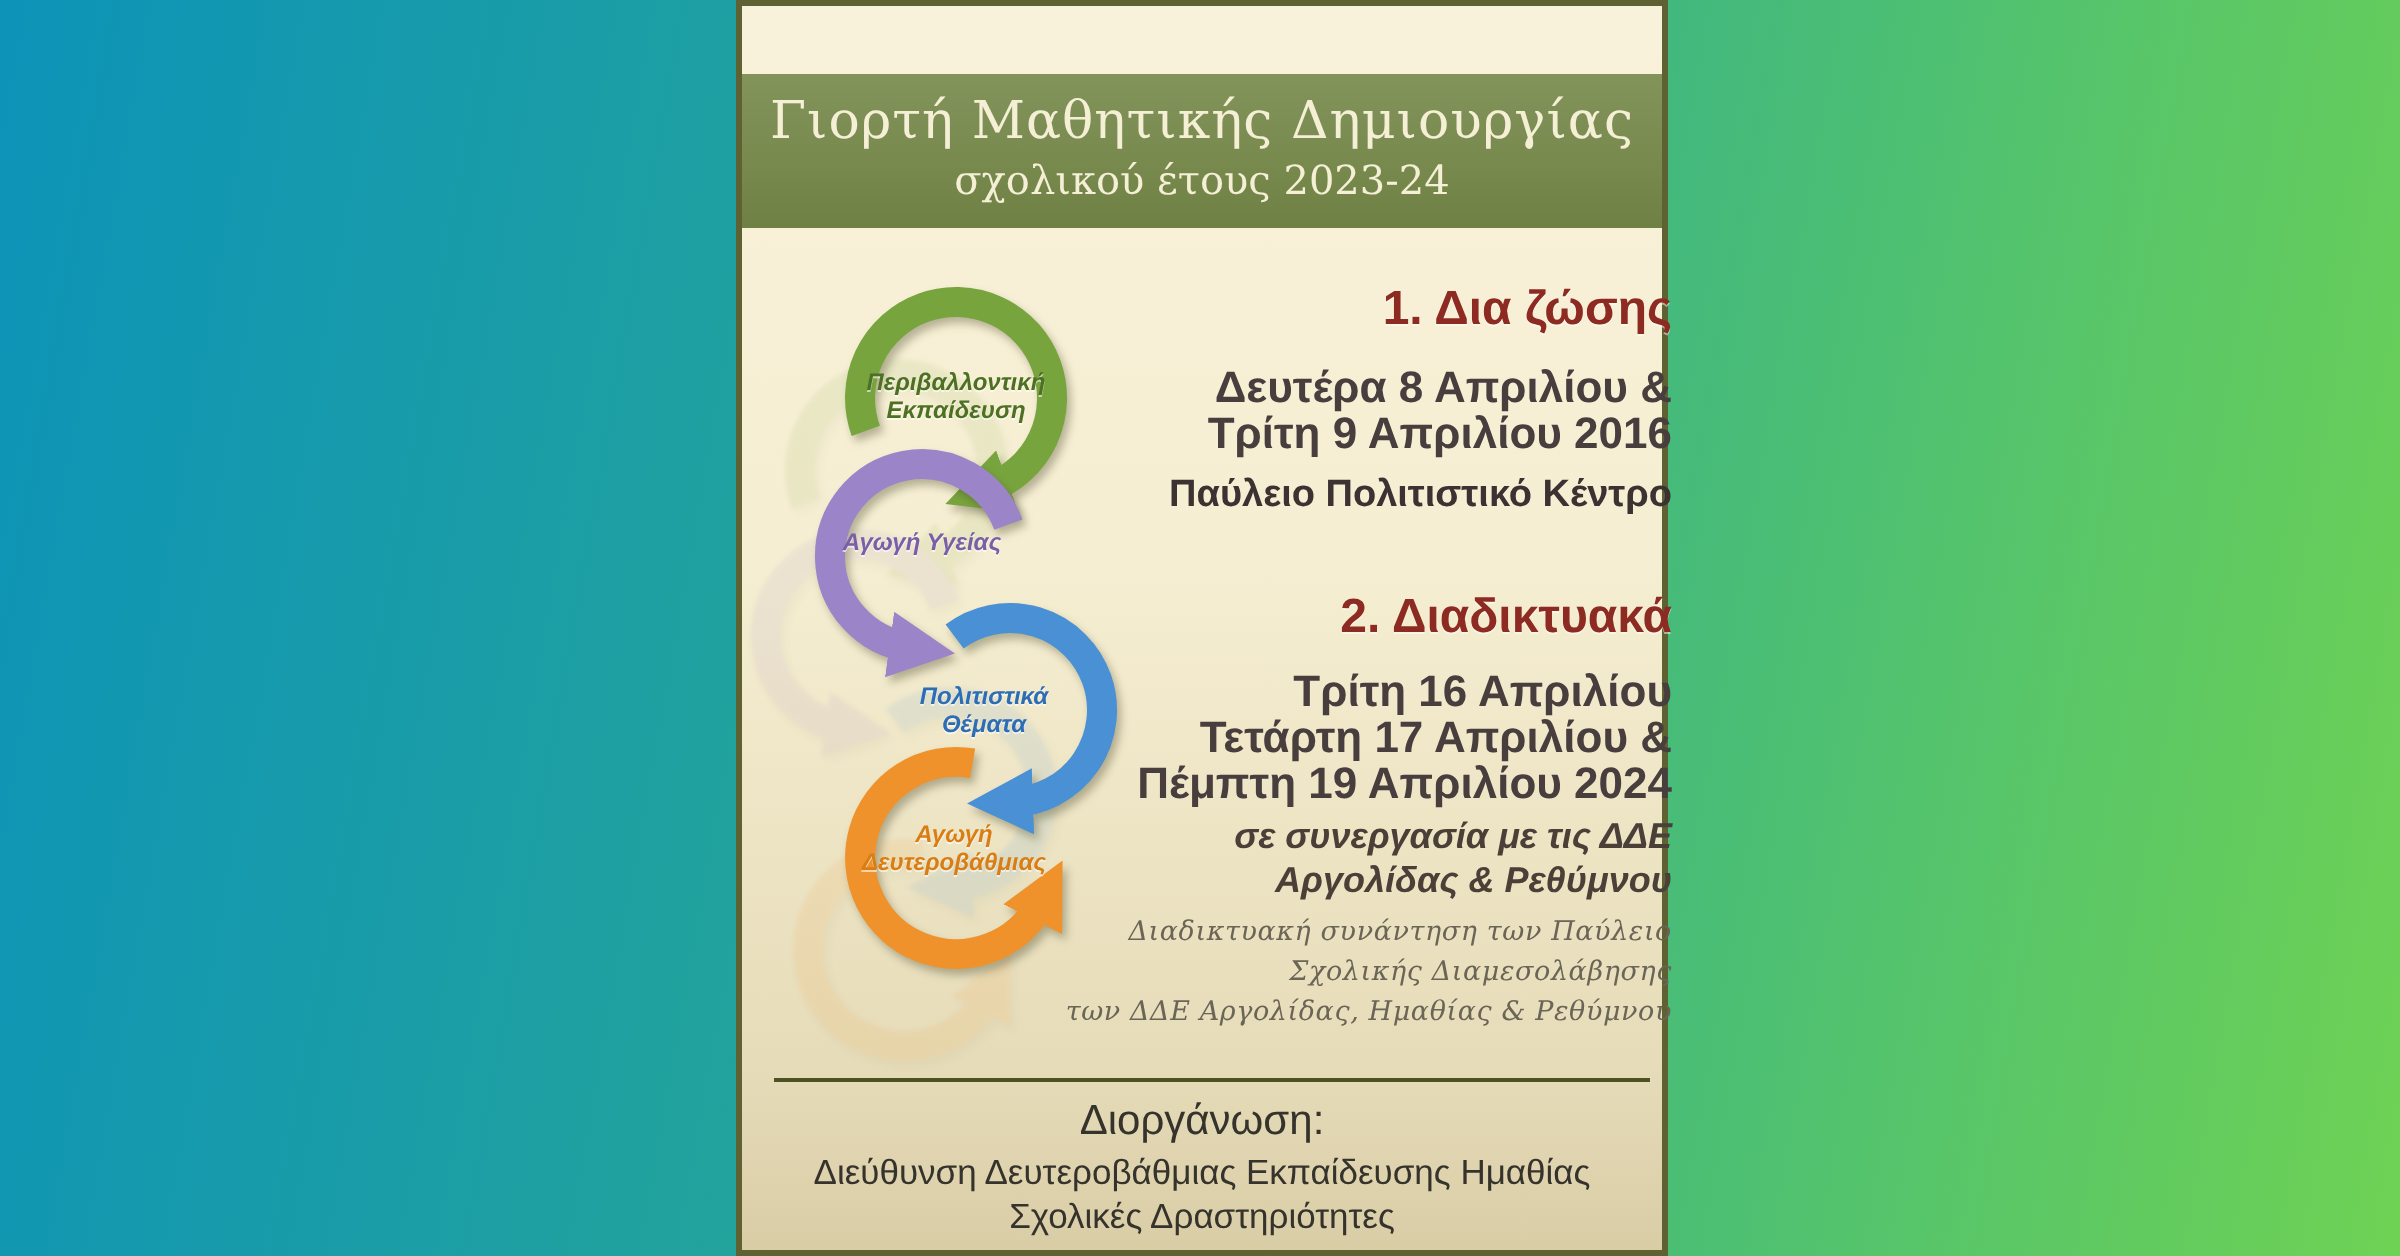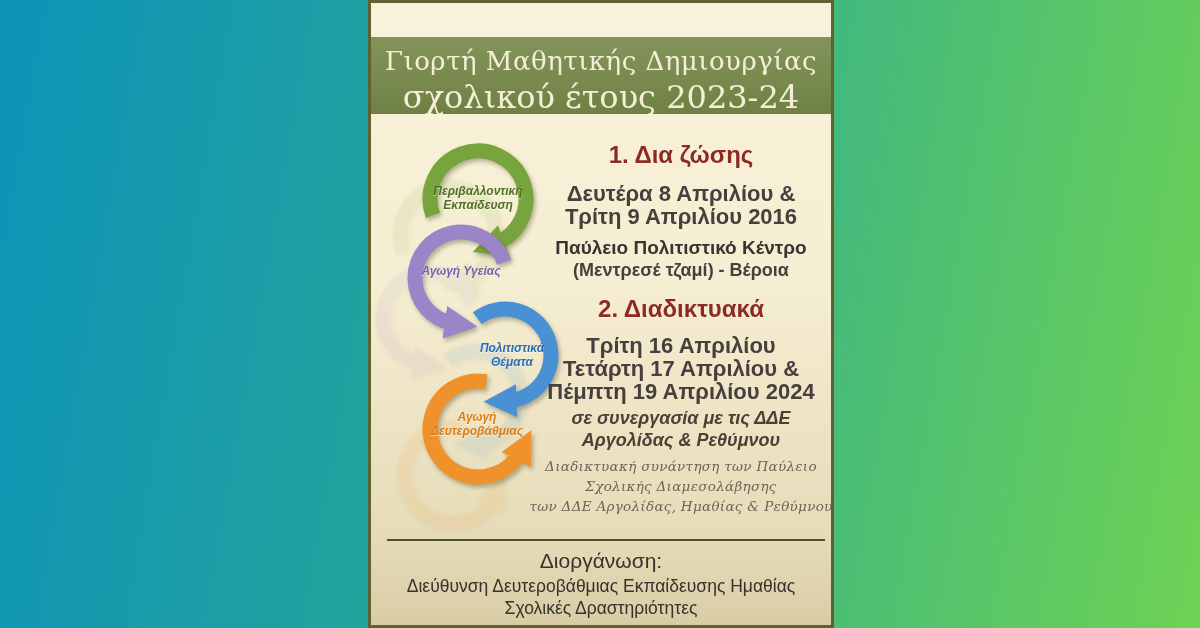--- a/index.html
+++ b/index.html
@@ -14,34 +14,34 @@
     box-sizing:border-box;border:3px solid #5e6132;
     background:linear-gradient(180deg,#f9f2da 0%,#f6eed2 45%,#e6dcb9 85%,#d9cda6 100%);
   }
   .band{
     position:absolute;left:0;right:0;top:34px;height:77px;
     background:linear-gradient(180deg,#83945b 0%,#78894e 60%,#6f8045 100%);
     text-align:center;color:#f4efd5;
     font-family:"DejaVu Serif","Liberation Serif",serif;
   }
   .band .t1{font-size:26px;margin-top:9px;letter-spacing:.5px;}
-  .band .t2{font-size:32px;margin-top:2px;}
+  .band .t2{font-size:20px;margin-top:2px;}
   .diag-svg{position:absolute;left:0;top:0;pointer-events:none;}
   .arc{fill:none;stroke-width:15;filter:drop-shadow(2px 3px 2px rgba(60,60,30,.35));}
   .ghost{opacity:.10;filter:blur(1px);}
   .dlabel{
     position:absolute;transform:translate(-50%,-50%);
     font-size:12px;font-weight:bold;font-style:italic;line-height:14px;
     text-align:center;white-space:nowrap;text-shadow:0 1px 0 rgba(255,255,255,.6);
   }
   .dl0{left:107px;top:195px;color:#4e7022;}
   .dl1{left:90px;top:268px;color:#7a5fa8;}
-  .dl2{left:121px;top:352px;color:#2d6db5;margin-left:20px;}
+  .dl2{left:121px;top:352px;color:#2d6db5;}
   .dl3{left:106px;top:421px;color:#d97e14;}
-  .rcol{position:absolute;left:155px;top:0;width:310px;text-align:center;color:#483e3e;}
+  .rcol{position:absolute;left:155px;top:0;width:310px;text-align:right;color:#483e3e;}
   .sec-h{position:absolute;width:100%;font-size:24px;font-weight:bold;color:#8d2a22;
          text-shadow:0 1px 0 rgba(255,255,255,.5);}
   .dateline{position:absolute;width:100%;font-size:22px;font-weight:600;line-height:23px;}
   .venue-b{position:absolute;width:100%;font-size:19px;font-weight:bold;color:#3c3232;}
   .venue{position:absolute;width:100%;font-size:18px;font-weight:600;}
   .collab{position:absolute;width:100%;font-size:18px;font-style:italic;font-weight:600;color:#4a4038;line-height:22px;}
   .script{position:absolute;width:100%;font-size:13.5px;font-style:italic;color:#6b6557;
           font-family:"DejaVu Serif","Liberation Serif",serif;line-height:20px;letter-spacing:.3px;}
   .divider{position:absolute;left:16px;width:438px;top:536px;height:0;border-top:2px solid #4c5224;}
   .org-t{position:absolute;left:0;width:460px;top:546px;text-align:center;font-size:21px;color:#35332b;}
@@ -100,21 +100,20 @@
   <div class="dlabel dl3">
     <div>Αγωγή</div>
     <div>Δευτεροβάθμιας</div>
   </div>
 
   <div class="rcol" style="height:530px;">
     <div class="sec-h" style="top:138px;">1. Δια ζώσης</div>
     <div class="dateline" style="top:179px;">Δευτέρα 8 Απριλίου &amp;</div>
     <div class="dateline" style="top:202px;">Τρίτη 9 Απριλίου 2016</div>
     <div class="venue-b" style="top:234px;">Παύλειο Πολιτιστικό Κέντρο</div>
-    <div class="venue" style="top:257px;">(Μεντρεσέ τζαμί) - Βέροια</div>
 
     <div class="sec-h" style="top:292px;">2. Διαδικτυακά</div>
     <div class="dateline" style="top:331px;">Τρίτη 16 Απριλίου</div>
     <div class="dateline" style="top:354px;">Τετάρτη 17 Απριλίου &amp;</div>
     <div class="dateline" style="top:377px;">Πέμπτη 19 Απριλίου 2024</div>
     <div class="collab" style="top:404px;">σε συνεργασία με τις ΔΔΕ</div>
     <div class="collab" style="top:426px;">Αργολίδας &amp; Ρεθύμνου</div>
     <div class="script" style="top:453px;">Διαδικτυακή συνάντηση των Παύλειο</div>
     <div class="script" style="top:473px;">Σχολικής Διαμεσολάβησης</div>
     <div class="script" style="top:493px;">των ΔΔΕ Αργολίδας, Ημαθίας &amp; Ρεθύμνου</div>

